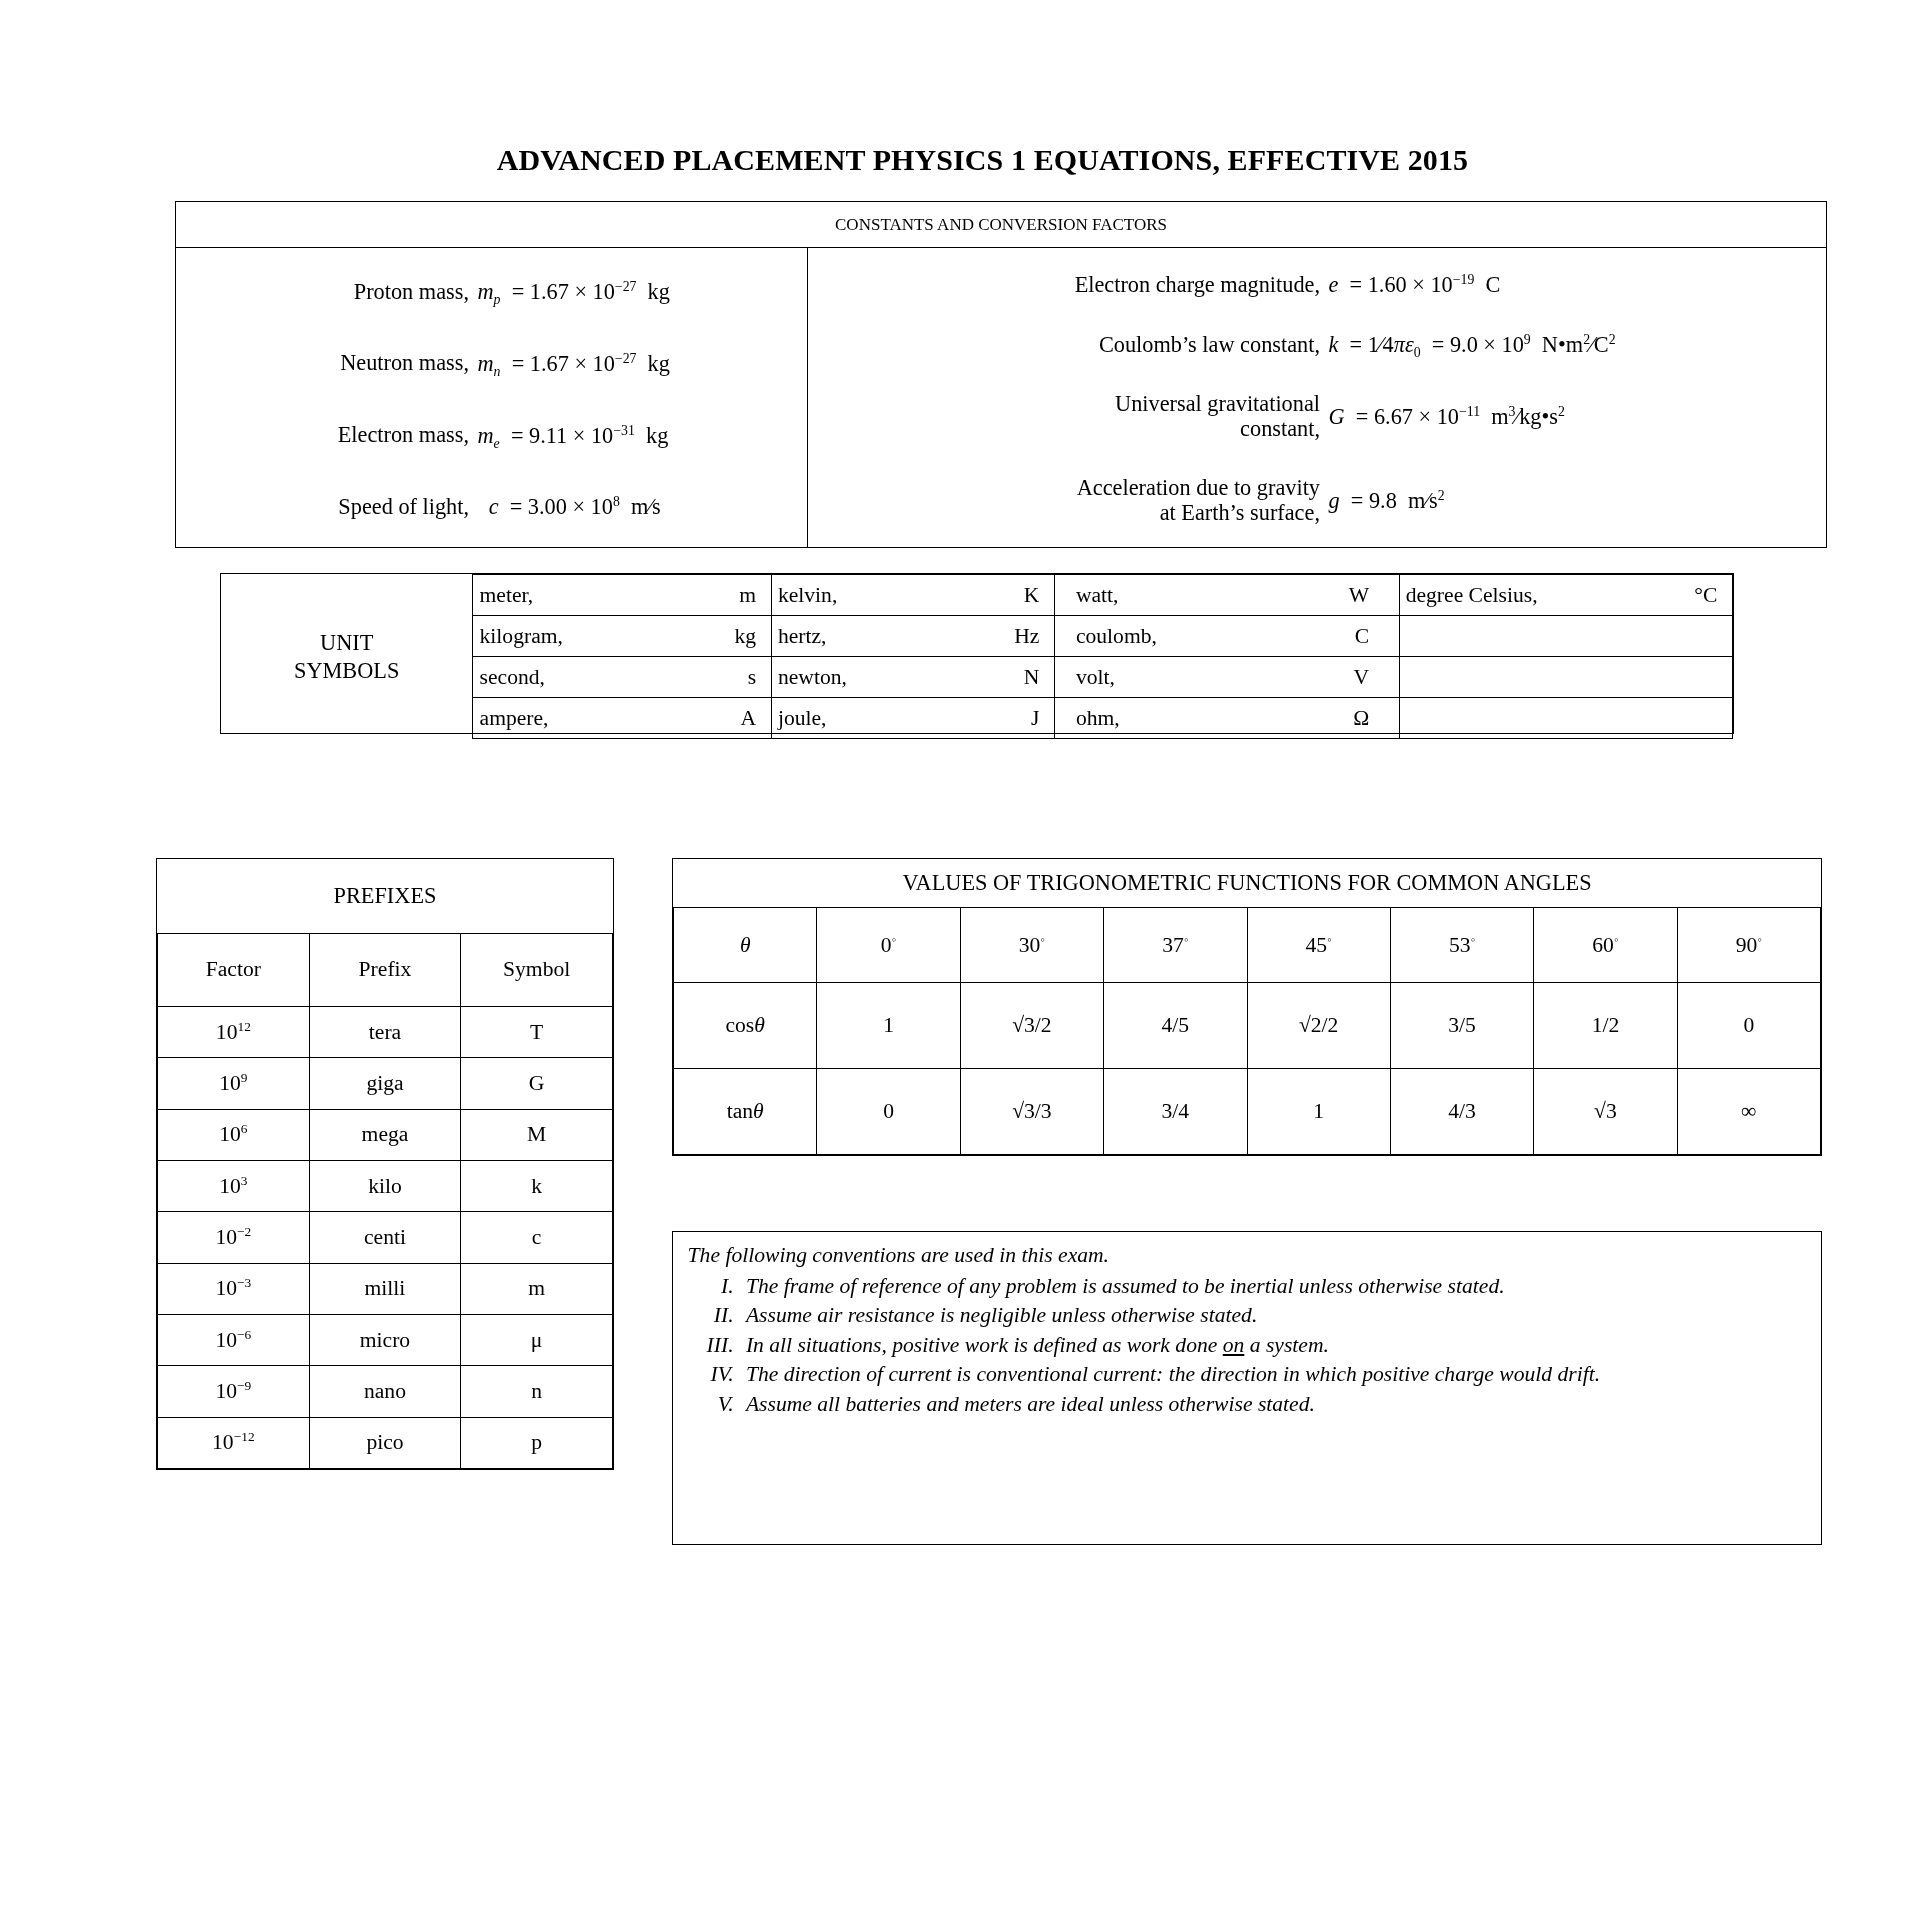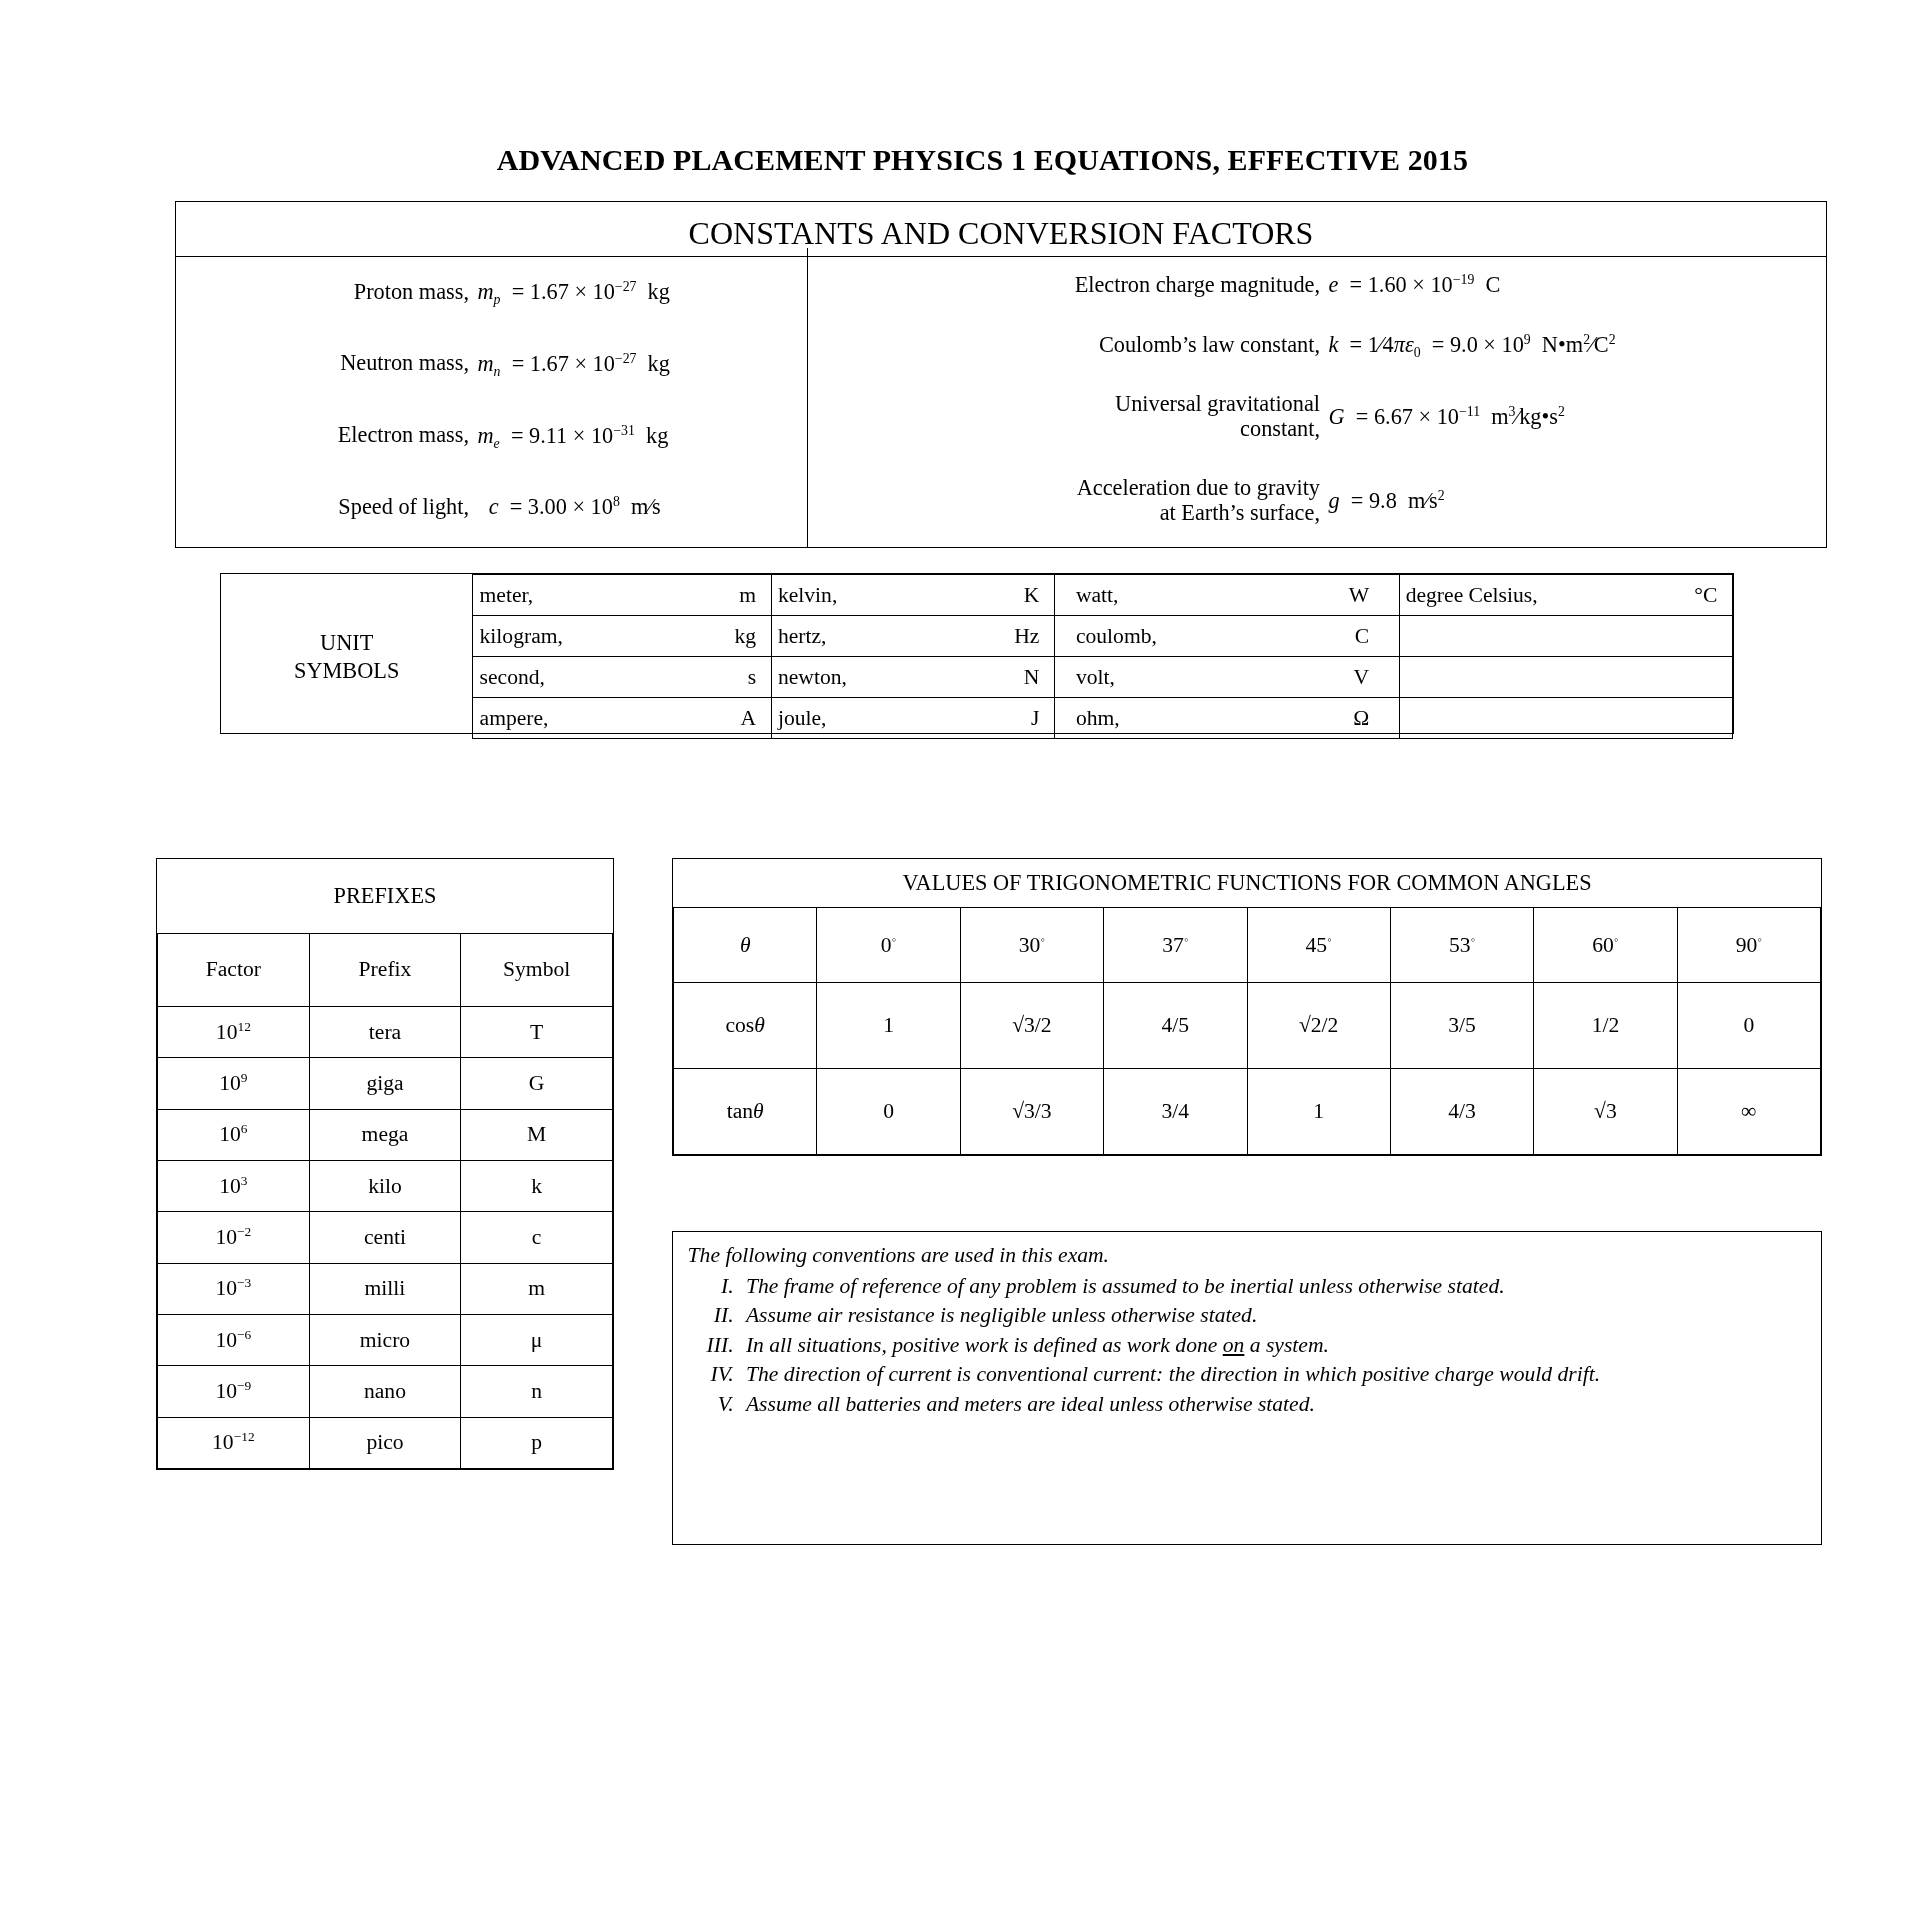--- a/index.html
+++ b/index.html
@@ -21,24 +21,24 @@
     font-size:30px;
     letter-spacing:0.1px;
   }
 
   
   .box{ position:absolute; border:1.9px solid #000; box-sizing:border-box; background:#fff; }
 
   
   #constants-box{ left:175px; top:201px; width:1652px; height:347px; }
   #constants-header{
-    position:absolute; left:0; top:9px; width:100%; height:46px;
+    position:absolute; left:0; top:0; width:100%; height:46px;
     border-bottom:1.9px solid #000; box-sizing:border-box;
     display:flex; align-items:center; justify-content:center;
-    font-size:32px;
+    font-size:17px;
   }
   #constants-body{
     position:absolute; left:0; top:46px; right:0; bottom:0;
     display:flex;
   }
   #constants-left{
     width:632px; border-right:1.5px solid #000; box-sizing:border-box;
     padding:8.5px 0 3.9px 0;
     display:flex; flex-direction:column; justify-content:space-around;
   }

